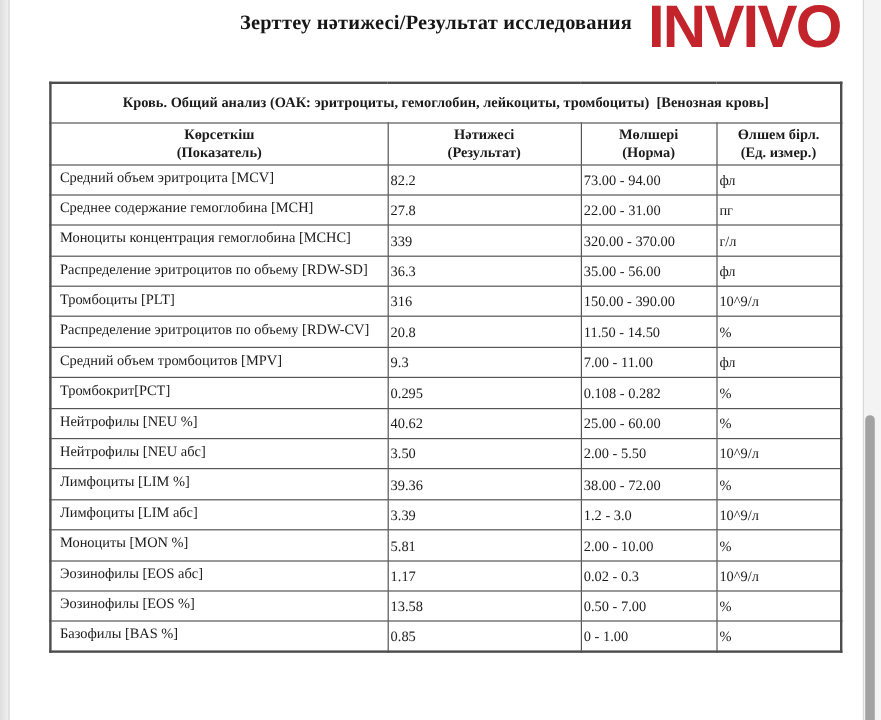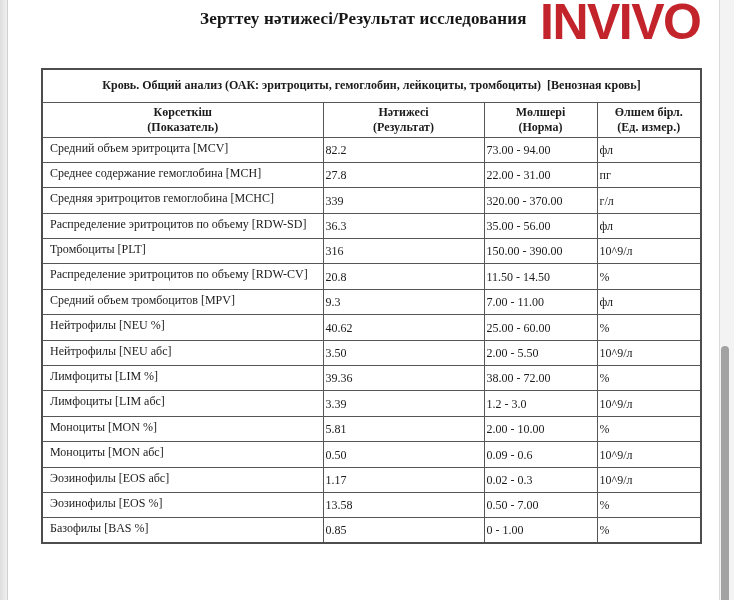--- a/index.html
+++ b/index.html
@@ -141,21 +141,21 @@
         <td class="cell-value">73.00 - 94.00</td>
         <td class="cell-value">фл</td>
       </tr>
       <tr>
         <td class="cell-name">Среднее содержание гемоглобина [MCH]</td>
         <td class="cell-value">27.8</td>
         <td class="cell-value">22.00 - 31.00</td>
         <td class="cell-value">пг</td>
       </tr>
       <tr>
-        <td class="cell-name">Средняя эритроцитов гемоглобина [MCHC]</td>
+        <td class="cell-name">Моноциты концентрация гемоглобина [MCHC]</td>
         <td class="cell-value">339</td>
         <td class="cell-value">320.00 - 370.00</td>
         <td class="cell-value">г/л</td>
       </tr>
       <tr>
         <td class="cell-name">Распределение эритроцитов по объему [RDW-SD]</td>
         <td class="cell-value">36.3</td>
         <td class="cell-value">35.00 - 56.00</td>
         <td class="cell-value">фл</td>
       </tr>
@@ -171,20 +171,26 @@
         <td class="cell-value">11.50 - 14.50</td>
         <td class="cell-value">%</td>
       </tr>
       <tr>
         <td class="cell-name">Средний объем тромбоцитов [MPV]</td>
         <td class="cell-value">9.3</td>
         <td class="cell-value">7.00 - 11.00</td>
         <td class="cell-value">фл</td>
       </tr>
       <tr>
+        <td class="cell-name">Тромбокрит[PCT]</td>
+        <td class="cell-value">0.295</td>
+        <td class="cell-value">0.108 - 0.282</td>
+        <td class="cell-value">%</td>
+      </tr>
+      <tr>
         <td class="cell-name">Нейтрофилы [NEU %]</td>
         <td class="cell-value">40.62</td>
         <td class="cell-value">25.00 - 60.00</td>
         <td class="cell-value">%</td>
       </tr>
       <tr>
         <td class="cell-name">Нейтрофилы [NEU абс]</td>
         <td class="cell-value">3.50</td>
         <td class="cell-value">2.00 - 5.50</td>
         <td class="cell-value">10^9/л</td>
@@ -201,26 +207,20 @@
         <td class="cell-value">1.2 - 3.0</td>
         <td class="cell-value">10^9/л</td>
       </tr>
       <tr>
         <td class="cell-name">Моноциты [MON %]</td>
         <td class="cell-value">5.81</td>
         <td class="cell-value">2.00 - 10.00</td>
         <td class="cell-value">%</td>
       </tr>
       <tr>
-        <td class="cell-name">Моноциты [MON абс]</td>
-        <td class="cell-value">0.50</td>
-        <td class="cell-value">0.09 - 0.6</td>
-        <td class="cell-value">10^9/л</td>
-      </tr>
-      <tr>
         <td class="cell-name">Эозинофилы [EOS абс]</td>
         <td class="cell-value">1.17</td>
         <td class="cell-value">0.02 - 0.3</td>
         <td class="cell-value">10^9/л</td>
       </tr>
       <tr>
         <td class="cell-name">Эозинофилы [EOS %]</td>
         <td class="cell-value">13.58</td>
         <td class="cell-value">0.50 - 7.00</td>
         <td class="cell-value">%</td>

